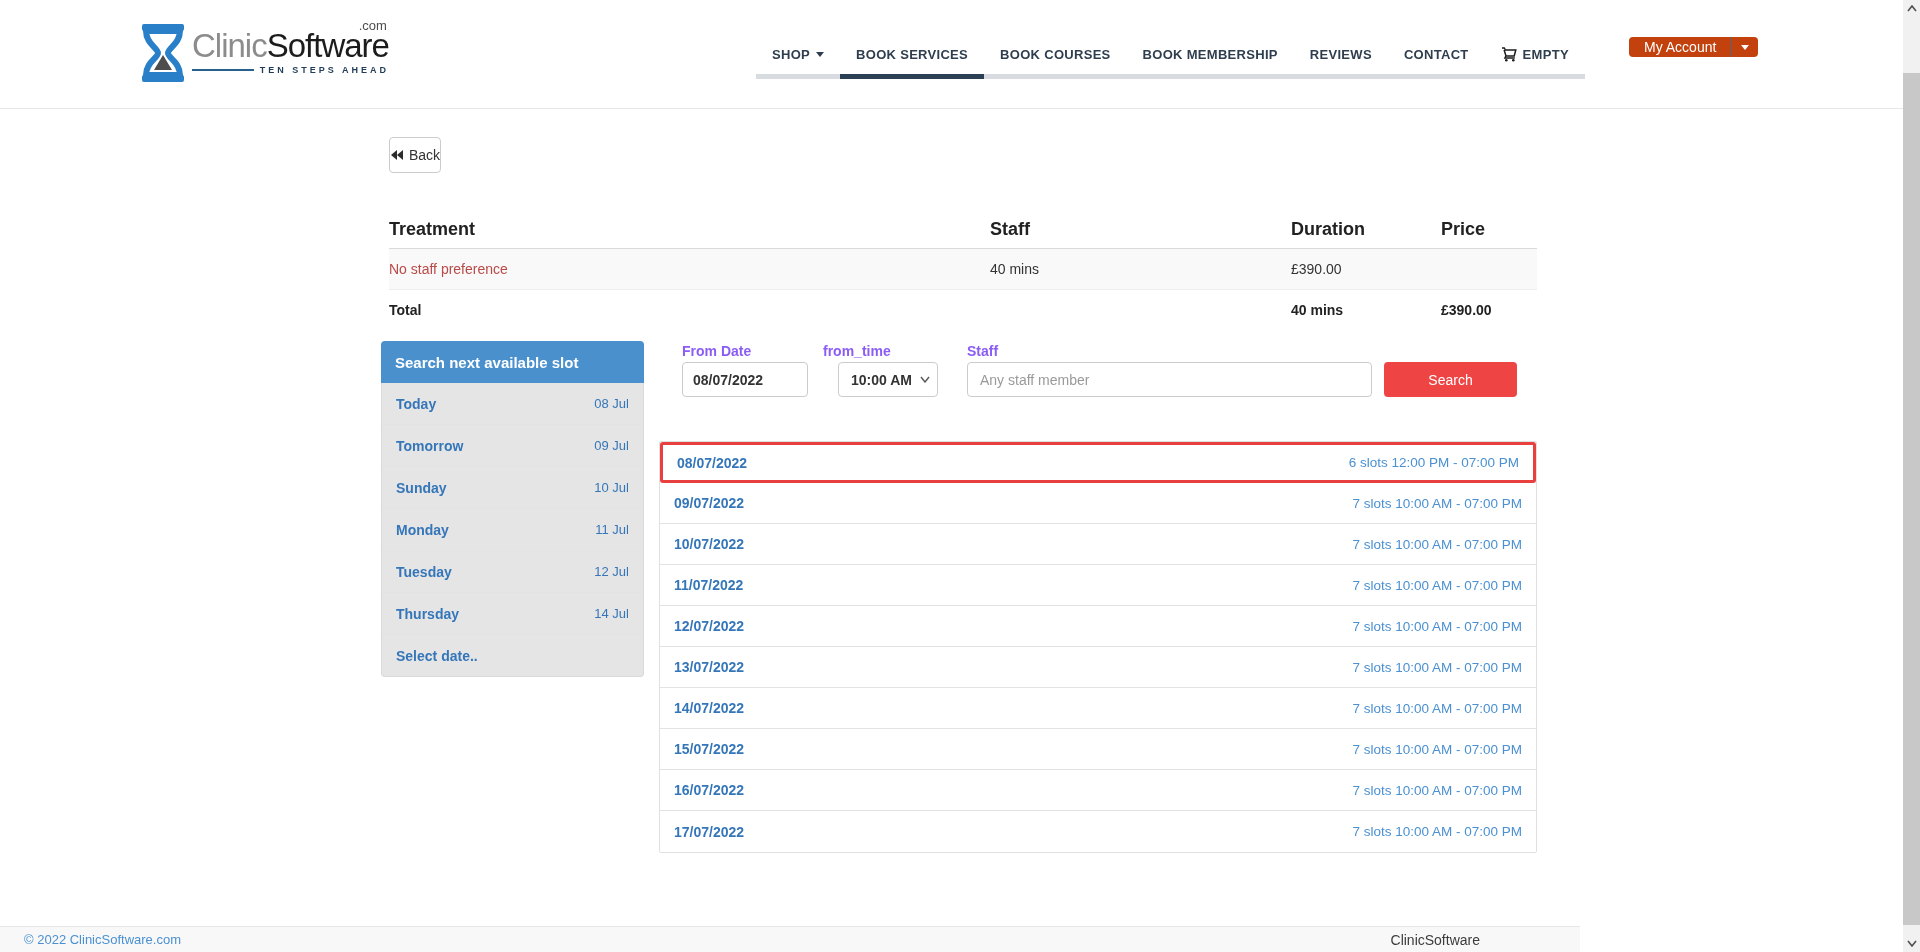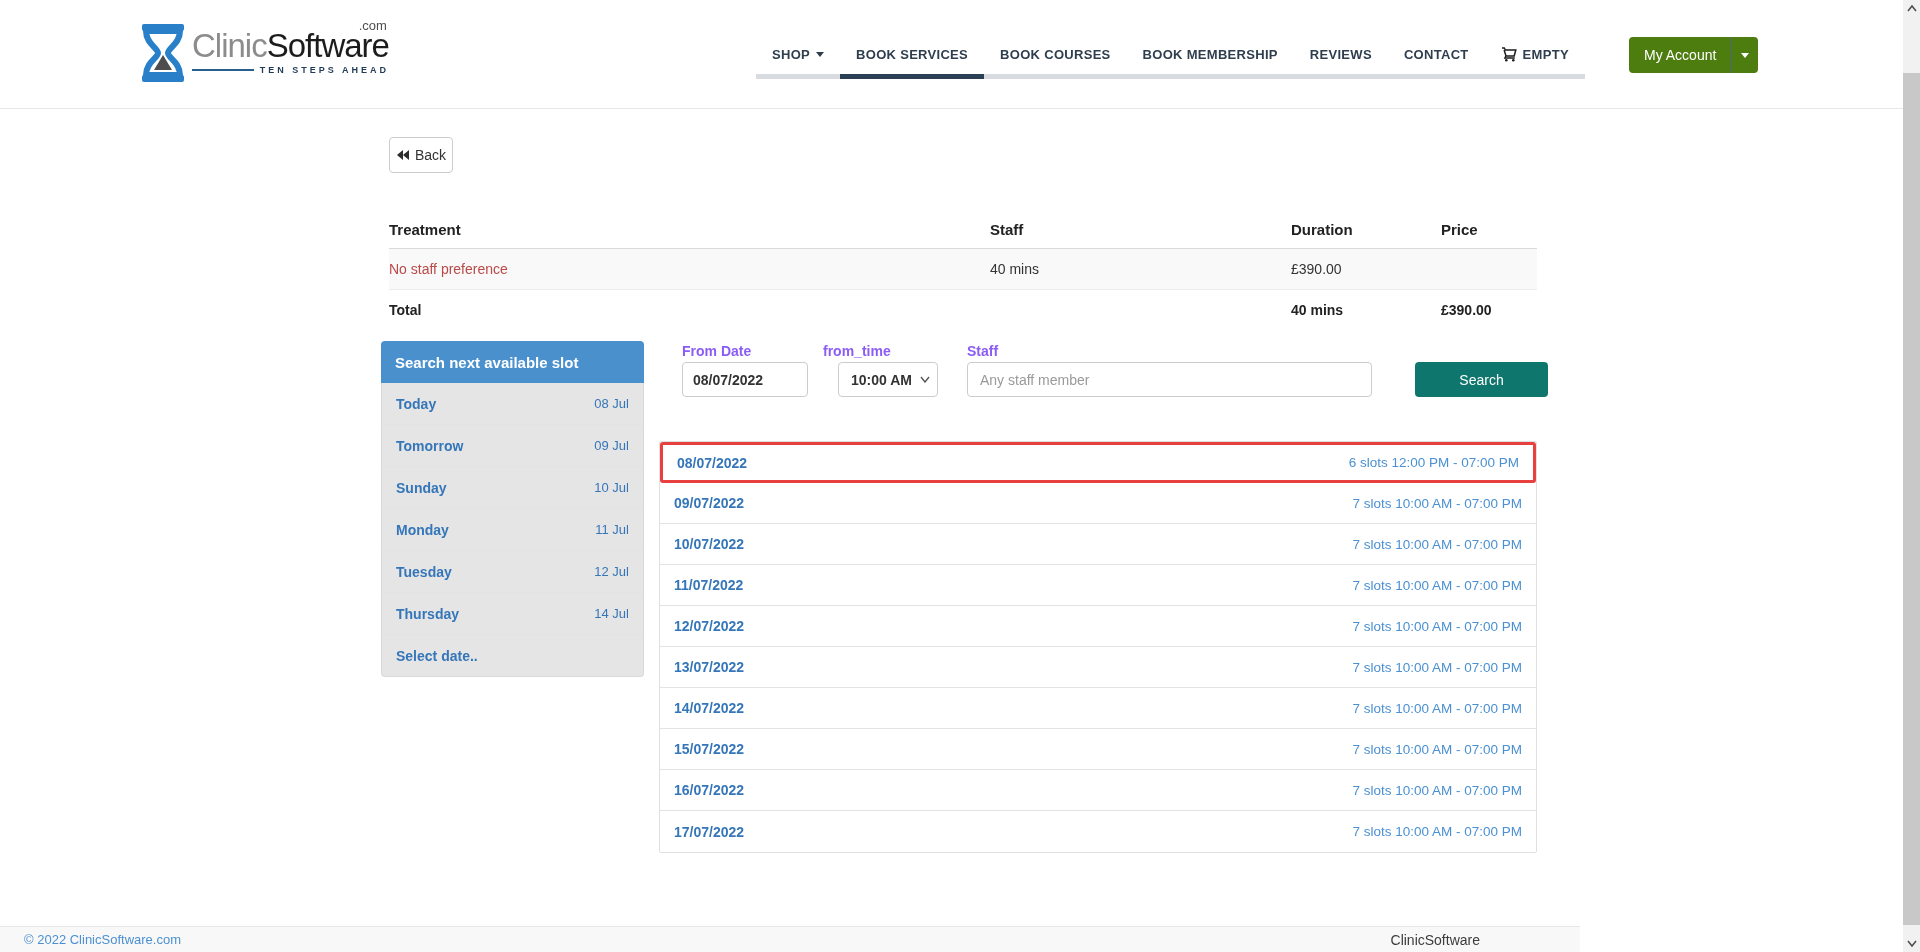--- a/index.html
+++ b/index.html
@@ -19,33 +19,33 @@
   .tagline-text{font-size:9px;font-weight:bold;letter-spacing:3px;color:#1f3b57;white-space:nowrap;}
 
   .nav{position:absolute;left:756px;top:0;height:108px;display:flex;align-items:center;}
   .nav-item{position:relative;height:108px;display:flex;align-items:center;padding:0 16px;cursor:pointer;}
   .nav-label{font-size:13px;font-weight:bold;color:#2f3e4e;letter-spacing:.3px;white-space:nowrap;}
   .nav-caret{width:0;height:0;border-left:4px solid transparent;border-right:4px solid transparent;border-top:5px solid #2f3e4e;margin-left:6px;}
   .nav-bar{position:absolute;left:0;right:0;bottom:29px;height:5px;background:#d8dbdf;}
   .nav-item.active .nav-bar{background:#2b4055;}
   .cart-icon{margin-right:6px;}
 
-  .account-btn{position:absolute;left:1629px;top:37px;height:36px;display:flex;align-items:stretch;background:#4d7c0f;border-radius:4px;overflow:hidden;cursor:pointer;}
+  .account-btn{position:absolute;left:1629px;top:37px;height:20px;display:flex;align-items:stretch;background:#c2410c;border-radius:4px;overflow:hidden;cursor:pointer;}
   .account-main{display:flex;align-items:center;padding:0 15px;color:#fff;font-size:14px;border-right:1px solid #55687a;}
   .account-caret-seg{display:flex;align-items:center;justify-content:center;width:26px;}
   .account-caret{width:0;height:0;border-left:4px solid transparent;border-right:4px solid transparent;border-top:5px solid #fff;}
 
   
-  .back-btn{position:absolute;left:389px;top:137px;height:34px;display:flex;align-items:center;padding:0 6px;background:#fff;border:1px solid #ccc;border-radius:4px;font-size:14px;color:#333;cursor:pointer;}
+  .back-btn{position:absolute;left:389px;top:137px;height:34px;display:flex;align-items:center;padding:0 0;background:#fff;border:1px solid #ccc;border-radius:4px;font-size:14px;color:#333;cursor:pointer;}
   .back-btn svg{margin-right:5px;}
 
   
   .summary{position:absolute;left:389px;top:210px;width:1148px;font-size:14px;color:#333;}
   .sum-row{display:grid;grid-template-columns:601px 301px 150px 1fr;align-items:center;}
-  .sum-head{height:38px;font-weight:bold;color:#222;font-size:15px;border-bottom:1px solid #d9d9d9;}
+  .sum-head{height:38px;font-weight:bold;color:#222;font-size:18px;border-bottom:1px solid #d9d9d9;}
   .sum-data{height:40px;background:#f9f9f9;border-bottom:1px solid #ededed;}
   .sum-total{height:40px;font-weight:bold;color:#222;}
   .staff-pref{color:#b94a48;}
 
   
   .quick{position:absolute;left:381px;top:342px;width:263px;border:1px solid #d9d9d9;border-top:none;border-radius:4px;background:#e5e5e5;box-sizing:border-box;}
   .quick-header{height:42px;background:#4a90cd;border-radius:4px 4px 0 0;display:flex;align-items:center;padding:0 14px;color:#fff;font-size:15px;font-weight:bold;margin:-1px -1px 0 -1px;}
   .qs-row{height:41px;display:flex;align-items:center;justify-content:space-between;padding:0 14px;border-bottom:1px solid #e3e3e3;cursor:pointer;}
   .qs-row:last-child{border-bottom:none;}
   .qs-label{font-size:14px;font-weight:bold;color:#3576b9;}
@@ -56,21 +56,21 @@
   .lbl-from-date{left:682px;}
   .lbl-from-time{left:823px;}
   .lbl-staff{left:967px;}
   .inp{position:absolute;top:362px;height:35px;border:1px solid #ccc;border-radius:4px;box-sizing:border-box;font-family:"Liberation Sans",sans-serif;font-size:14px;background:#fff;}
   .inp-date{left:682px;width:126px;padding:0 10px;font-weight:bold;color:#333;}
   .sel-wrap{position:absolute;left:838px;top:362px;width:100px;height:35px;}
   .inp-time{position:absolute;left:0;top:0;width:100%;height:100%;border:1px solid #ccc;border-radius:4px;box-sizing:border-box;font-family:"Liberation Sans",sans-serif;font-size:14px;font-weight:bold;color:#333;background:#fff;-webkit-appearance:none;appearance:none;padding:0 22px 0 12px;}
   .sel-chevron{position:absolute;right:8px;top:14px;pointer-events:none;}
   .inp-staff{left:967px;width:405px;padding:0 12px;color:#333;}
   .inp-staff::placeholder{color:#9a9a9a;opacity:1;}
-  .search-btn{position:absolute;left:1384px;top:362px;width:133px;height:35px;background:#0f766e;color:#fff;border:none;border-radius:4px;font-family:"Liberation Sans",sans-serif;font-size:14px;cursor:pointer;margin-left:31px;}
+  .search-btn{position:absolute;left:1384px;top:362px;width:133px;height:35px;background:#ef4444;color:#fff;border:none;border-radius:4px;font-family:"Liberation Sans",sans-serif;font-size:14px;cursor:pointer;}
 
   
   .slots{position:absolute;left:659px;top:441px;width:878px;border:1px solid #e0e0e0;border-radius:2px;box-sizing:border-box;background:#fff;}
   .slot-row{height:41px;display:flex;align-items:center;justify-content:space-between;padding:0 14px;border-bottom:1px solid #e3e3e3;cursor:pointer;box-sizing:border-box;}
   .slot-row:last-child{border-bottom:none;}
   .slot-row.selected{border:3px solid #e8403f;border-radius:3px;}
   .slot-date{font-size:14px;font-weight:bold;color:#3576b9;}
   .slot-info{font-size:13.5px;color:#4a90d2;}
 
   

